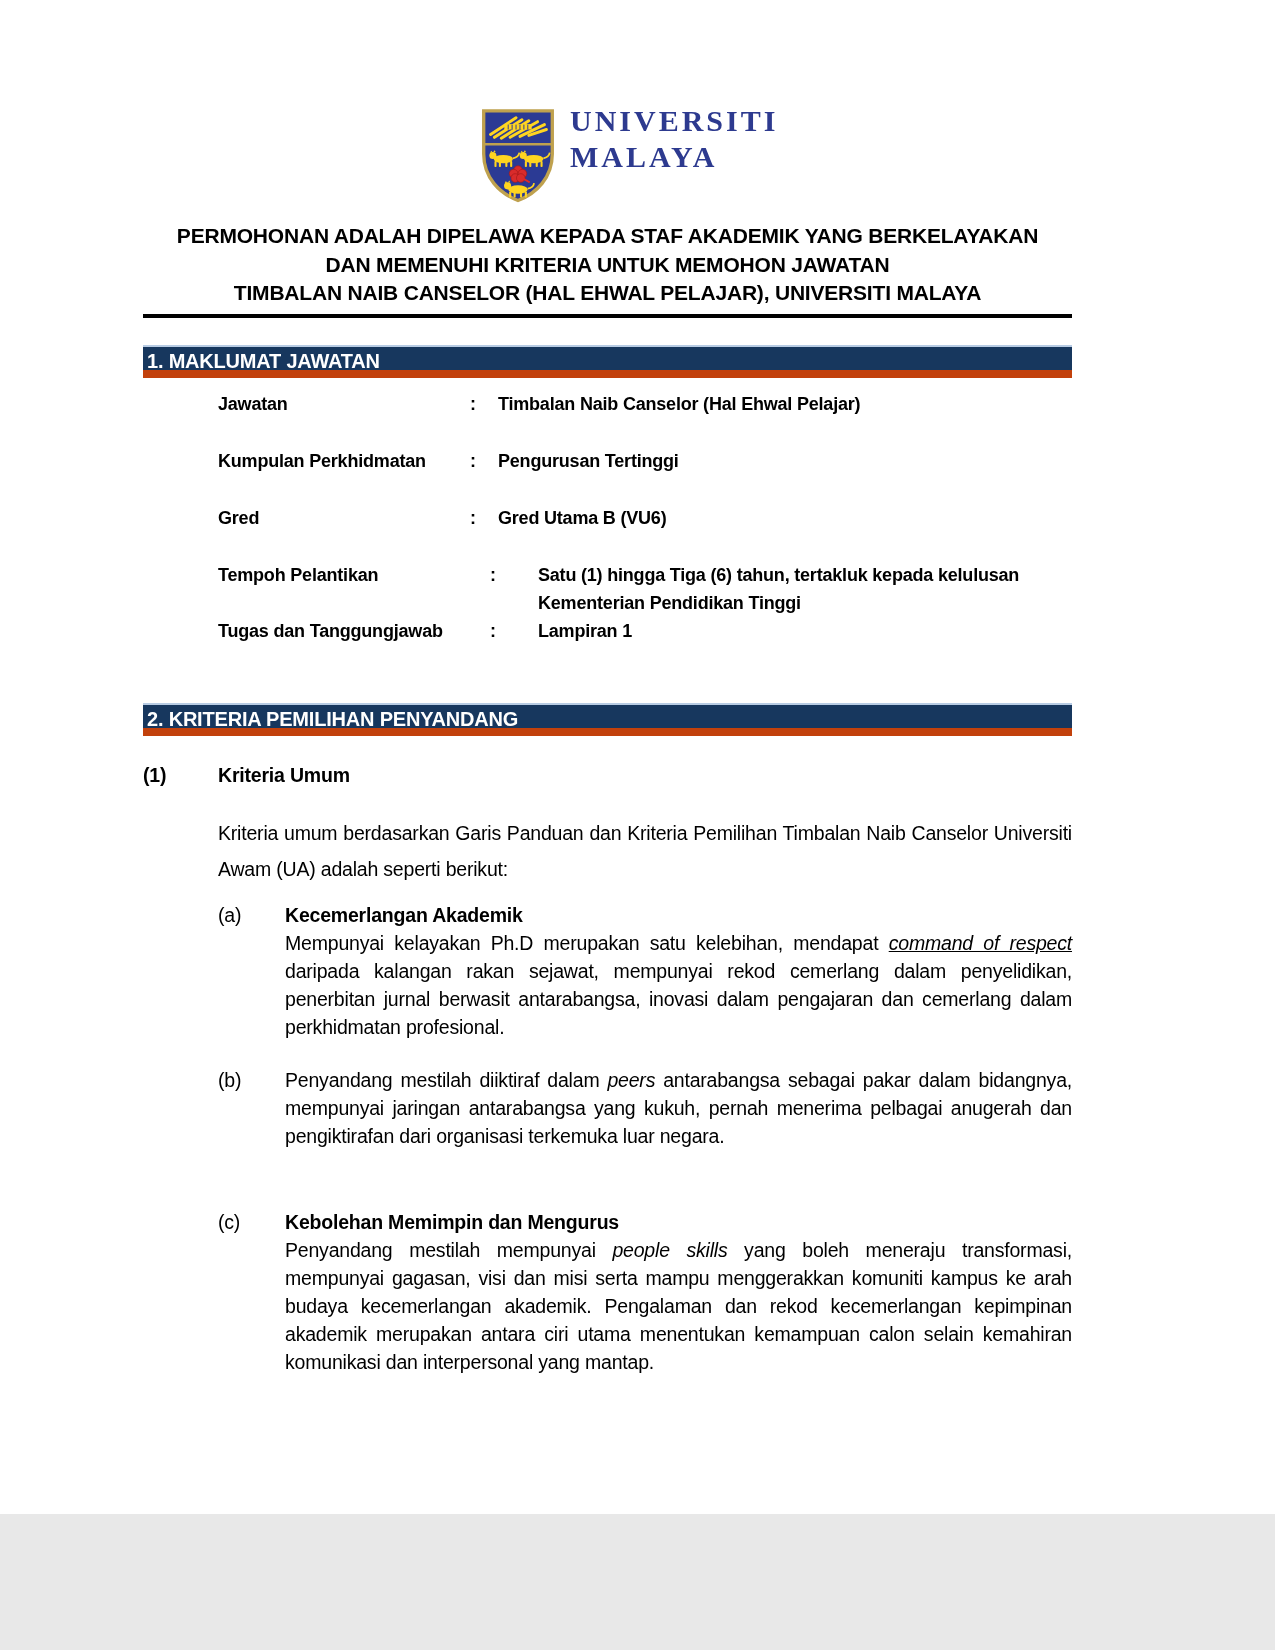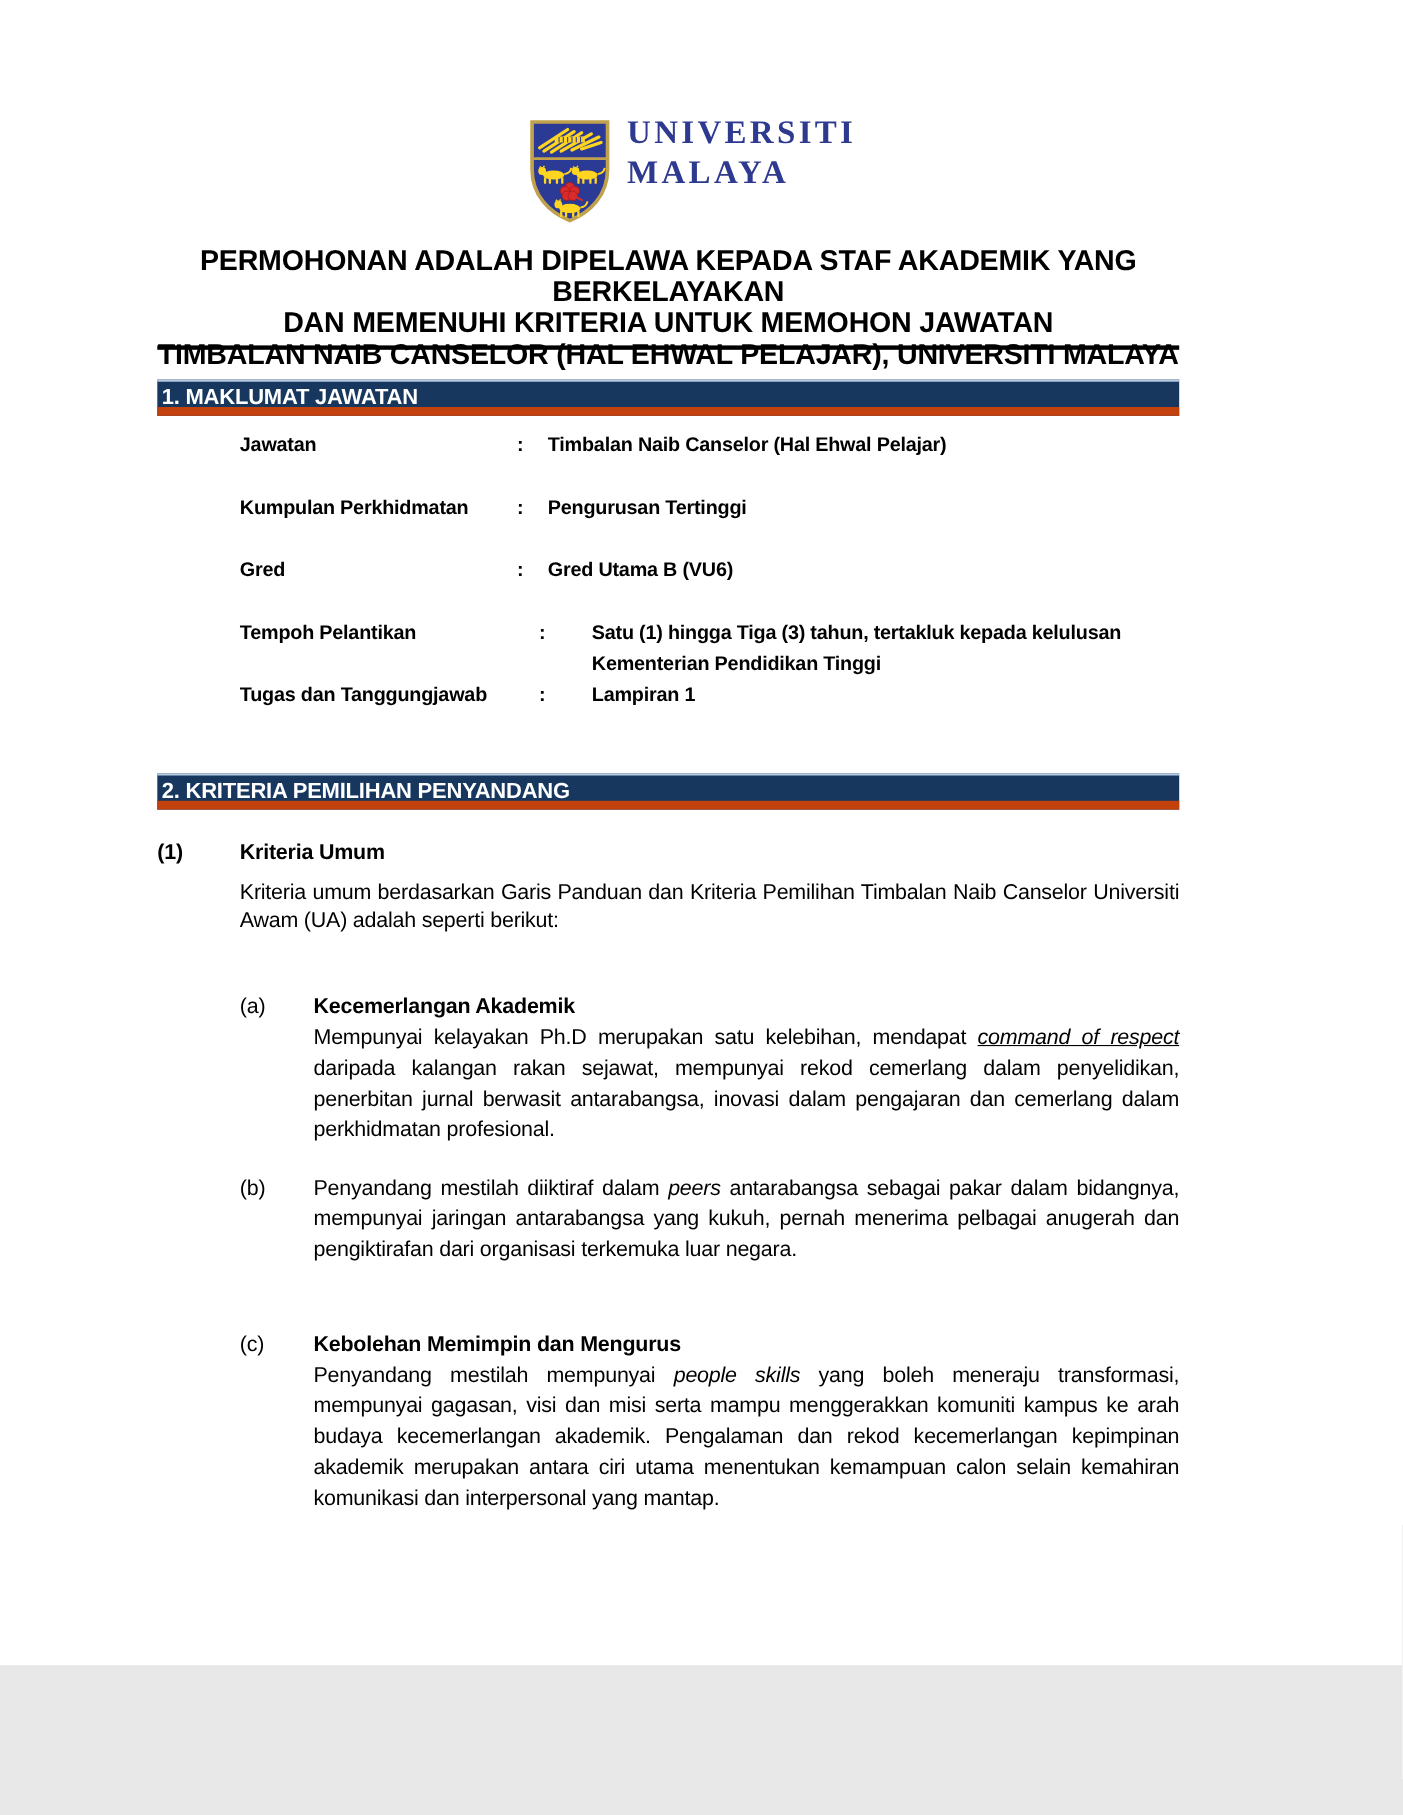--- a/index.html
+++ b/index.html
@@ -16,21 +16,21 @@
   .logo-text {
     margin-left:13px; margin-top:-2px;
     font-family:"Liberation Serif", serif; font-weight:bold;
     color:#2D3A8F; font-size:30px; line-height:36px; letter-spacing:3px;
     white-space:nowrap;
   }
 
   
   .doc-title {
     position:absolute; top:222px; left:143px; width:929px;
-    text-align:center; font-weight:bold; font-size:26px; line-height:28.5px;
+    text-align:center; font-weight:bold; font-size:21px; line-height:28.5px;
     letter-spacing:-0.2px;
   }
   .title-rule { position:absolute; top:314px; left:143px; width:929px; height:4px; background:#000; }
 
   
   .bar {
     position:absolute; left:143px; width:929px; height:33px; box-sizing:border-box;
     background:#17375E; border-top:2px solid #B8CCE4; border-bottom:8px solid #c2410c;
     color:#fff; font-weight:bold; font-size:20px; line-height:28px;
     padding-left:4px; letter-spacing:-0.2px;
@@ -47,22 +47,22 @@
   }
   .irow.tight { margin-bottom:0;gap:20px; }
 
   
   .item-head {
     position:absolute; top:761px; left:143px; width:929px;
     display:grid; grid-template-columns:75px 1fr;
     font-weight:bold; font-size:19.5px; line-height:28px; letter-spacing:-0.2px;
   }
   .intro {
-    position:absolute; top:798px; left:218px; width:854px;
-    font-size:19.5px; line-height:26px; text-align:justify; letter-spacing:-0.2px;
+    position:absolute; top:815px; left:218px; width:854px;
+    font-size:19.5px; line-height:36px; text-align:justify; letter-spacing:-0.2px;
   }
 
   
   .crit {
     position:absolute; left:218px; width:854px;
     display:grid; grid-template-columns:67px 1fr;
     font-size:19.5px; line-height:28px; letter-spacing:-0.2px;
   }
   #crit-a { top:901px; }
   #crit-b { top:1066px; }
@@ -155,21 +155,21 @@
       <div>Pengurusan Tertinggi</div>
     </div>
     <div class="irow">
       <div>Gred</div>
       <div>:</div>
       <div>Gred Utama B (VU6)</div>
     </div>
     <div class="irow tight">
       <div>Tempoh Pelantikan</div>
       <div>:</div>
-      <div>Satu (1) hingga Tiga (3) tahun, tertakluk kepada kelulusan Kementerian Pendidikan Tinggi</div>
+      <div>Satu (1) hingga Tiga (6) tahun, tertakluk kepada kelulusan Kementerian Pendidikan Tinggi</div>
     </div>
     <div class="irow tight">
       <div>Tugas dan Tanggungjawab</div>
       <div>:</div>
       <div>Lampiran 1</div>
     </div>
   </div>
 
   <div id="bar2" class="bar">2. KRITERIA PEMILIHAN PENYANDANG</div>
 

